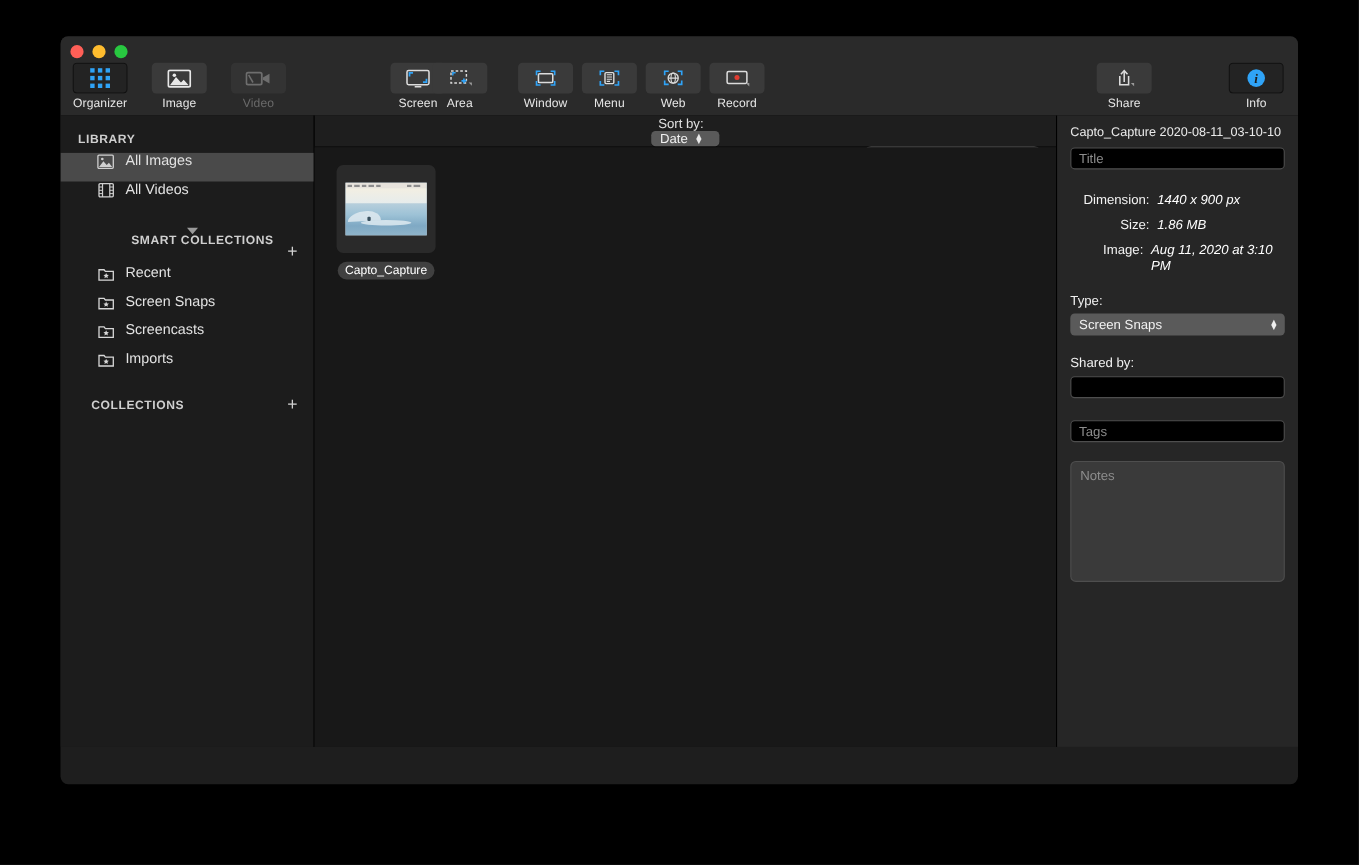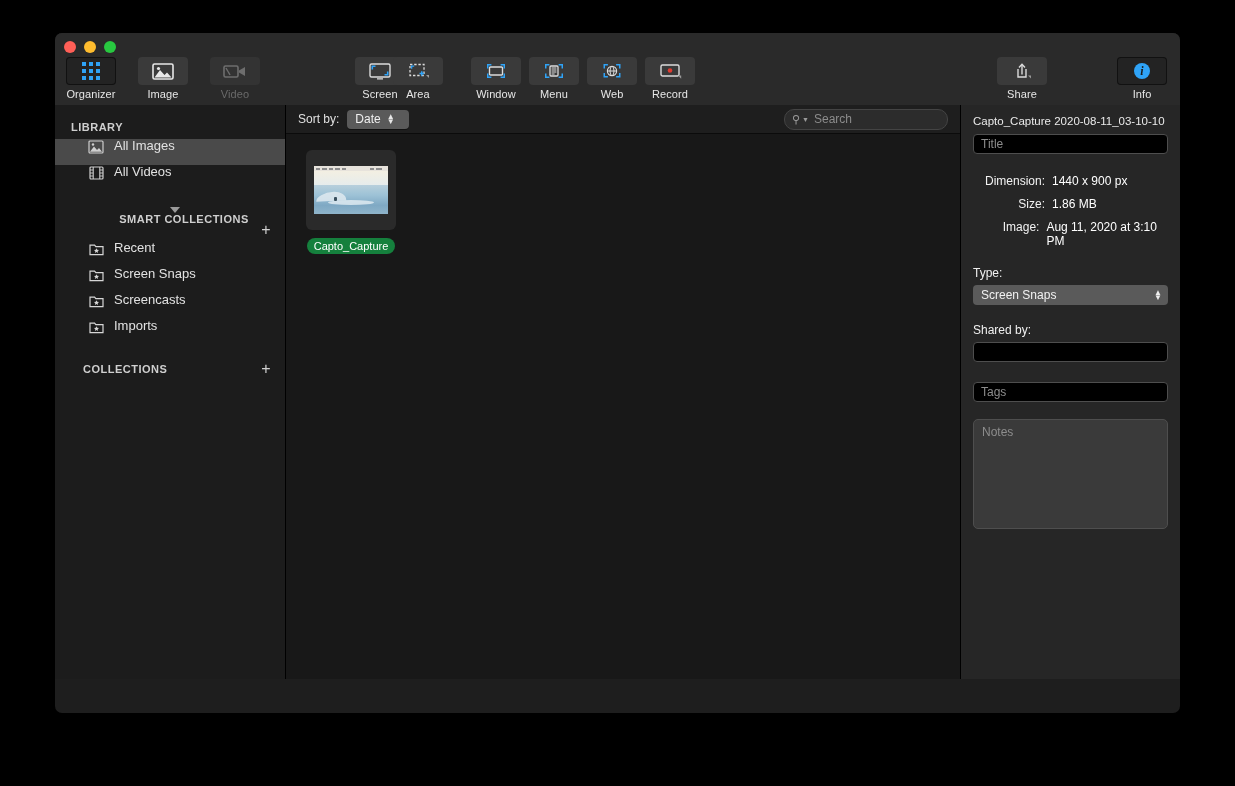--- a/index.html
+++ b/index.html
@@ -67,21 +67,21 @@
     display:flex;height:26px;padding-left:32px;color:#e2e2e2;font-size:13px;
   }
   .row.sel{background:#4a4a4a;}
   .row .ico{width:18px;height:16px;margin-right:9px;flex:0 0 18px;display:flex;align-items:center;justify-content:center;}
   .row .txt{line-height:1;}
 
   
   .center{flex:1;display:flex;flex-direction:column;background:#181818;min-width:0;}
   .sortbar{
     height:28px;display:flex;align-items:center;padding:0 12px;
-    background:#1e1e1e;border-bottom:1px solid #0b0b0b;
+    background:#1e1e1e;border-bottom:1px solid #0b0b0b;flex-direction:column;
   }
   .sortbar .lab{font-size:12px;color:#e0e0e0;margin-right:8px;}
   .pop{
     height:19px;background:#5a5a5a;border-radius:4px;display:flex;align-items:center;
     padding:0 4px 0 8px;font-size:12px;color:#f0f0f0;min-width:50px;
     box-shadow:0 1px 0 rgba(0,0,0,.4);
   }
   .pop .stepper{margin-left:6px;display:flex;flex-direction:column;line-height:5px;font-size:8px;color:#e8e8e8;}
   .search{
     margin-left:auto;width:148px;height:19px;background:#2c2c2c;border:1px solid #444;
@@ -106,21 +106,21 @@
     background:linear-gradient(#b7cfdc 0%,#9dc2d6 35%,#7fa9c4 70%,#8fb4ca 100%);}
   .shot .wave{position:absolute;left:2px;top:26px;width:30px;height:9px;
     background:#dfeaf0;border-radius:60% 40% 0 0 / 100% 90% 0 0;opacity:.85;transform:rotate(-3deg);}
   .shot .foam{position:absolute;left:14px;top:34px;width:46px;height:5px;background:#e9f1f5;
     border-radius:50%;opacity:.75;}
   .shot .surfer{position:absolute;left:20px;top:31px;width:3px;height:4px;background:#39505e;border-radius:1px;}
   .thumb-label{
     margin-top:6px;text-align:center;
   }
   .thumb-label span{
-    display:inline-block;background:#15803d;color:#fff;font-size:11px;
+    display:inline-block;background:#404040;color:#fff;font-size:11px;
     padding:2px 7px;border-radius:9px;white-space:nowrap;
   }
 
   
   .info{
     width:220px;flex:0 0 220px;background:#262626;border-left:1px solid #000;
     padding:10px 12px 0 12px;box-sizing:border-box;
   }
   .fname{
     font-size:11.5px;color:#eaeaea;white-space:nowrap;overflow:hidden;
@@ -128,21 +128,21 @@
   }
   .field{
     height:20px;background:#000000;border:1px solid #4e4e4e;border-radius:4px;
     display:flex;align-items:center;padding:0 7px;font-size:12px;color:#8d8d8d;
     box-sizing:border-box;
   }
   .field.empty{color:transparent;}
   .meta{margin-top:20px;}
   .meta-row{display:flex;font-size:12px;margin-bottom:9px;color:#f0f0f0;}
   .meta-row .k{width:72px;text-align:right;margin-right:7px;color:#f2f2f2;}
-  .meta-row .v{color:#ffffff;}
+  .meta-row .v{color:#ffffff;font-style:italic;}
   .sec-lab{font-size:12px;color:#f0f0f0;margin:18px 0 5px 0;}
   .select{
     height:20px;background:#5a5a5a;border-radius:4px;display:flex;align-items:center;
     padding:0 6px 0 8px;font-size:12px;color:#f2f2f2;box-sizing:border-box;
   }
   .select .stepper{margin-left:auto;display:flex;flex-direction:column;line-height:5px;font-size:8px;color:#efefef;}
   .notes{
     margin-top:17px;height:110px;background:#3a3a3a;border:1px solid #4e4e4e;border-radius:5px;
     padding:5px 8px;font-size:12px;color:#8d8d8d;box-sizing:border-box;
   }

